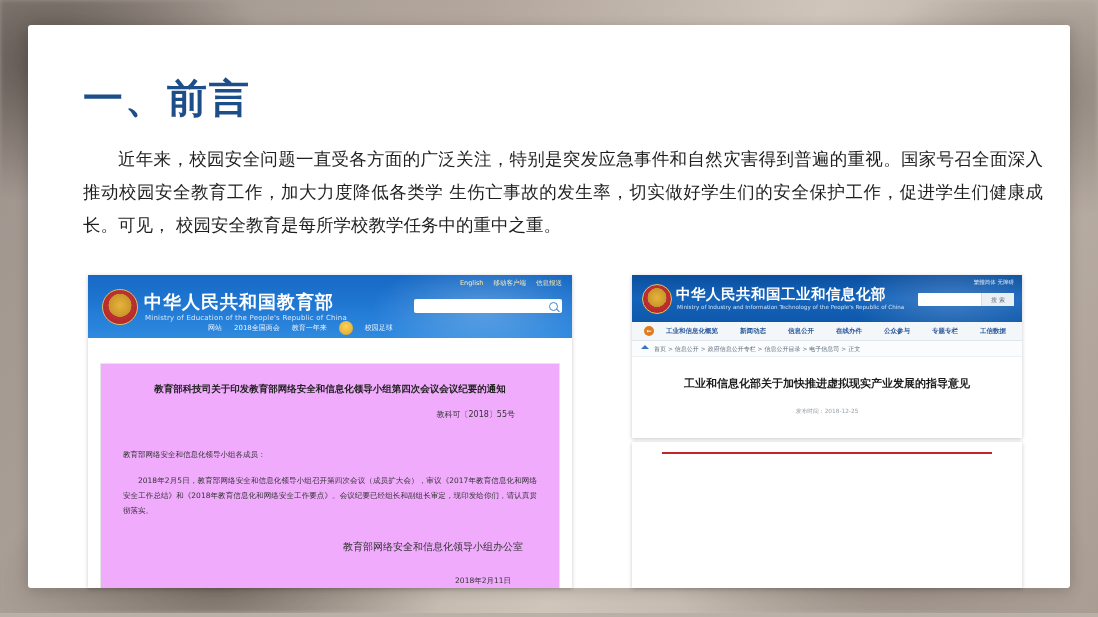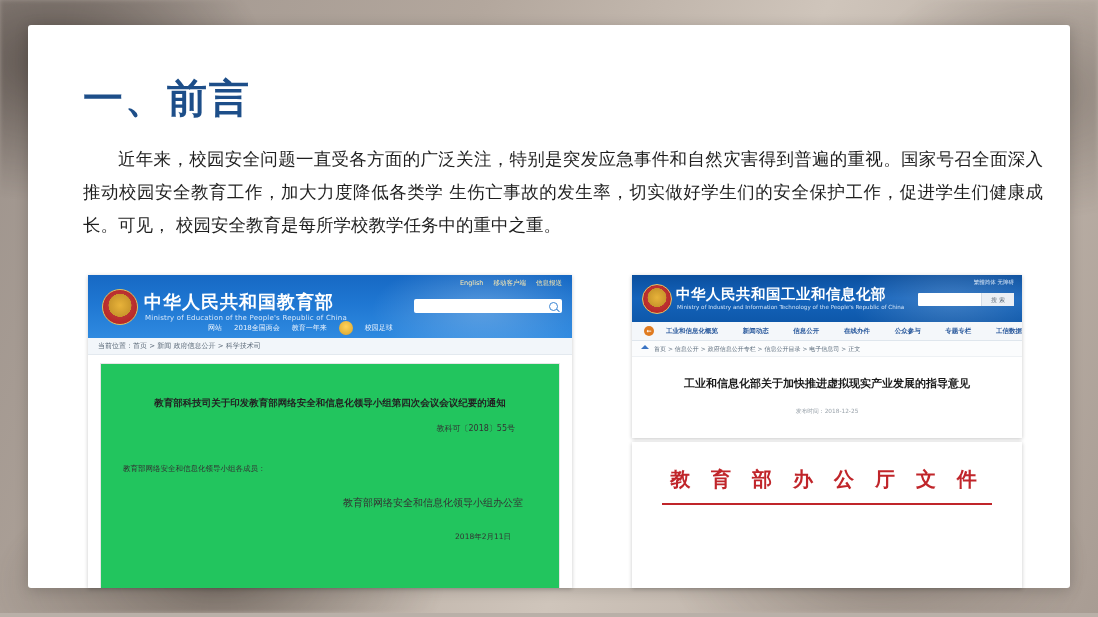--- a/index.html
+++ b/index.html
@@ -182,24 +182,24 @@
     color: #5d6b7a;
     line-height: 16px;
     padding-left: 10px;
   }
   .moe-doc {
     position: absolute;
     left: 12px;
     right: 12px;
     top: 88px;
     bottom: 0;
-    background: #22c55e;
+    background: #f0abfc;
     border: 1px solid #e6e6e6;
     border-bottom: none;
-    padding: 32px 22px 0 22px;
+    padding: 18px 22px 0 22px;
     box-sizing: border-box;
   }
   .moe-doc .doc-title {
     text-align: center;
     font-size: 9.5px;
     font-weight: bold;
     color: #222;
     line-height: 14px;
   }
   .moe-doc .doc-no {
@@ -323,21 +323,20 @@
     background: #f4f7fa;
     border-bottom: 1px solid #dfe6ed;
     display: flex;
     align-items: center;
     gap: 22px;
     padding-left: 34px;
     font-size: 6.5px;
     color: #28589c;
     font-weight: bold;
     position: relative;
-    justify-content: space-between;
   }
   .miit-home-dot {
     position: absolute;
     left: 12px;
     top: 4px;
     width: 10px;
     height: 10px;
     border-radius: 50%;
     background: #e07b20;
     color: #fff;
@@ -450,25 +449,25 @@
           <span class="mag"></span>
         </div>
         <div class="moe-subnav">
           <span>网站</span>
           <span>2018全国两会</span>
           <span>教育一年来</span>
           <span class="moe-badge"></span>
           <span>校园足球</span>
         </div>
       </div>
-      <div class="moe-crumb">当前位置：首页 &gt; 新闻 政府信息公开 &gt; 科学技术司</div>
       <div class="moe-doc">
         <div class="doc-title">教育部科技司关于印发教育部网络安全和信息化领导小组第四次会议会议纪要的通知</div>
         <div class="doc-no">教科可〔2018〕55号</div>
         <div class="doc-to">教育部网络安全和信息化领导小组各成员：</div>
+        <div class="doc-p">2018年2月5日，教育部网络安全和信息化领导小组召开第四次会议（成员扩大会），审议《2017年教育信息化和网络安全工作总结》和《2018年教育信息化和网络安全工作要点》。会议纪要已经组长和副组长审定，现印发给你们，请认真贯彻落实。</div>
         <div class="doc-sign">教育部网络安全和信息化领导小组办公室</div>
         <div class="doc-date">2018年2月11日</div>
       </div>
     </div>
 
     <div class="shot-rt">
       <div class="miit-header">
         <div class="miit-emblem"></div>
         <div class="miit-name-cn">中华人民共和国工业和信息化部</div>
         <div class="miit-name-en">Ministry of Industry and Information Technology of the People's Republic of China</div>
@@ -491,18 +490,17 @@
         <span class="home-ic"></span>
         <span>首页 &gt; 信息公开 &gt; 政府信息公开专栏 &gt; 信息公开目录 &gt; 电子信息司 &gt; 正文</span>
       </div>
       <div class="miit-body">
         <div class="miit-article-title">工业和信息化部关于加快推进虚拟现实产业发展的指导意见</div>
         <div class="miit-article-date">发布时间：2018-12-25</div>
       </div>
     </div>
 
     <div class="shot-rb">
-      <div class="rb-title">教 育 部 办 公 厅 文 件</div>
       <div class="rb-rule"></div>
     </div>
 
   </div>
 </div>
 
 </body></html>

